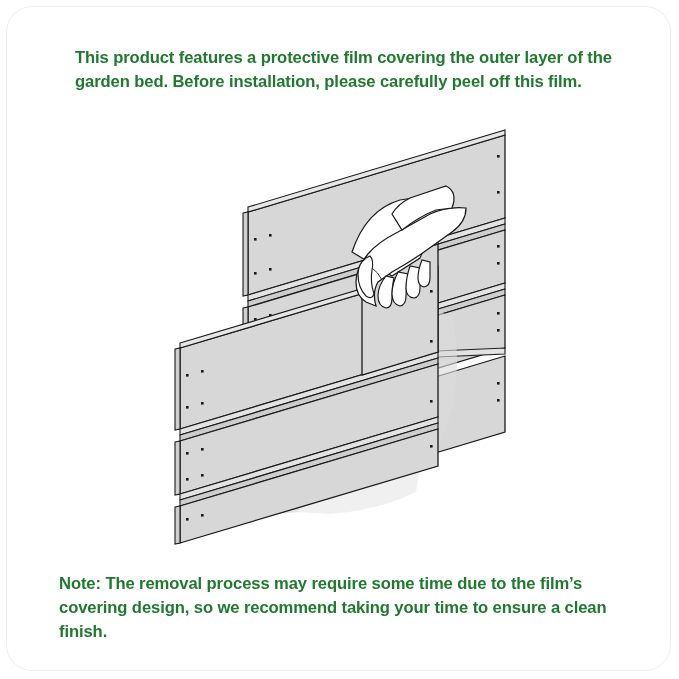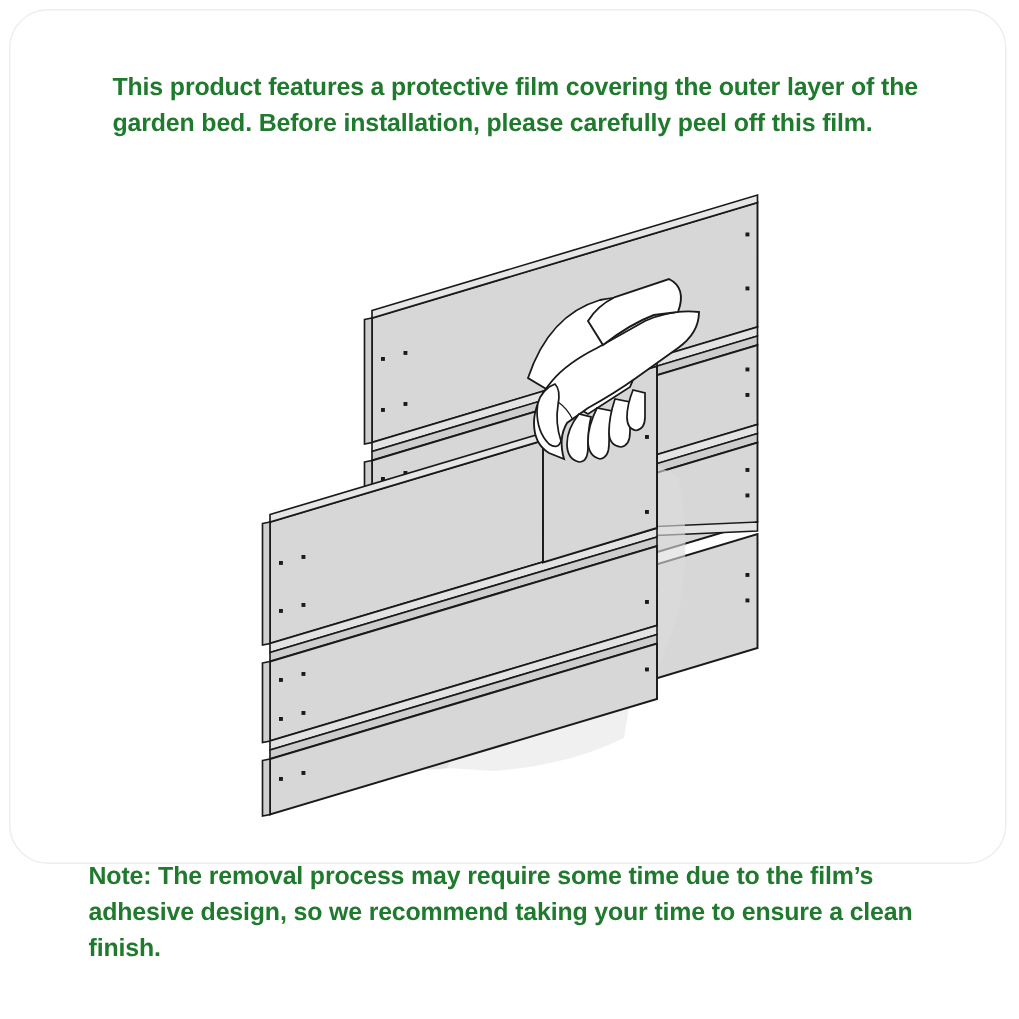--- a/index.html
+++ b/index.html
@@ -13,21 +13,21 @@
     height: 679px;
     background: #ffffff;
     overflow: hidden;
     font-family: "Liberation Sans", sans-serif;
   }
   #card {
     position: absolute;
     left: 6px;
     top: 6px;
     width: 665px;
-    height: 570px;
+    height: 665px;
     box-sizing: border-box;
     background: #ffffff;
     border: 1px solid #eceef0;
     border-radius: 26px;
   }
   .caption {
     position: absolute;
     color: #1f7a2e;
     font-weight: bold;
     font-size: 16.6px;
@@ -55,21 +55,21 @@
 </style>
 </head>
 <body>
 
 <div id="page">
 
   <div id="card">
 
     <div class="caption" id="caption-top">This product features a protective film covering the outer layer of the garden bed. Before installation, please carefully peel off this film.</div>
 
-    <div class="caption" id="caption-bottom">Note: The removal process may require some time due to the film’s adhesive design, so we recommend taking your time to ensure a clean finish.</div>
+    <div class="caption" id="caption-bottom">Note: The removal process may require some time due to the film’s covering design, so we recommend taking your time to ensure a clean finish.</div>
 
   </div>
 
   <svg id="illustration" viewBox="0 0 679 679" xmlns="http://www.w3.org/2000/svg">
 
     <defs>
 
       <clipPath id="clip-scene">
         <rect x="150" y="105" width="390" height="445"></rect>
       </clipPath>

